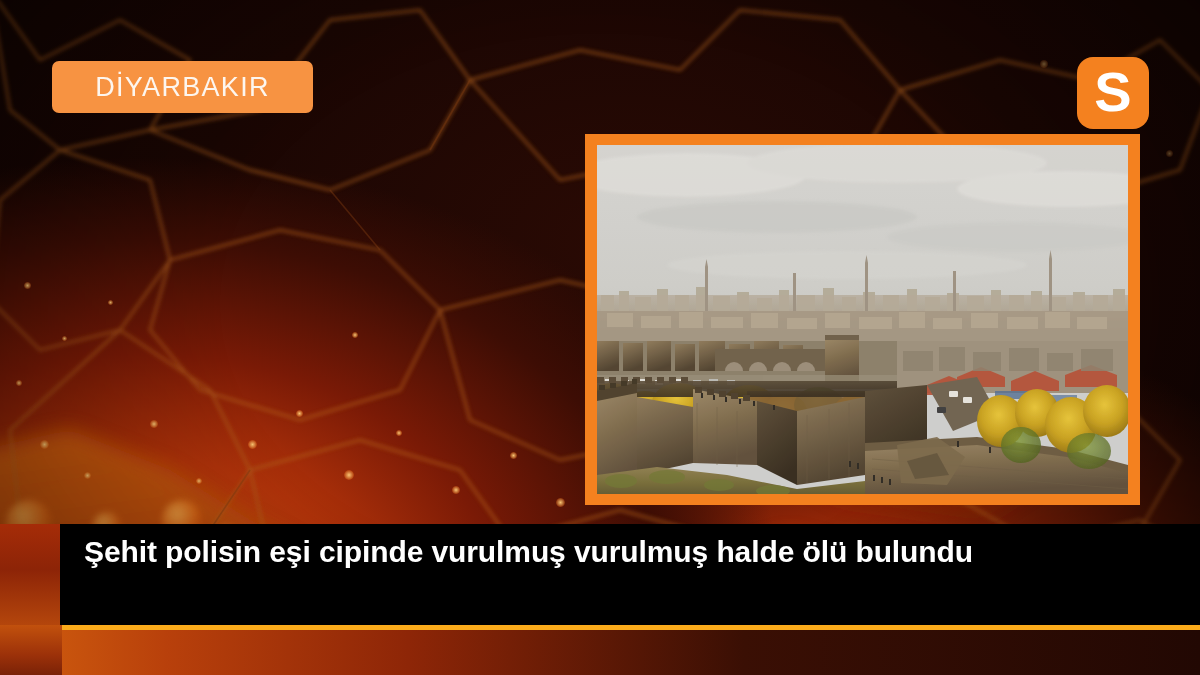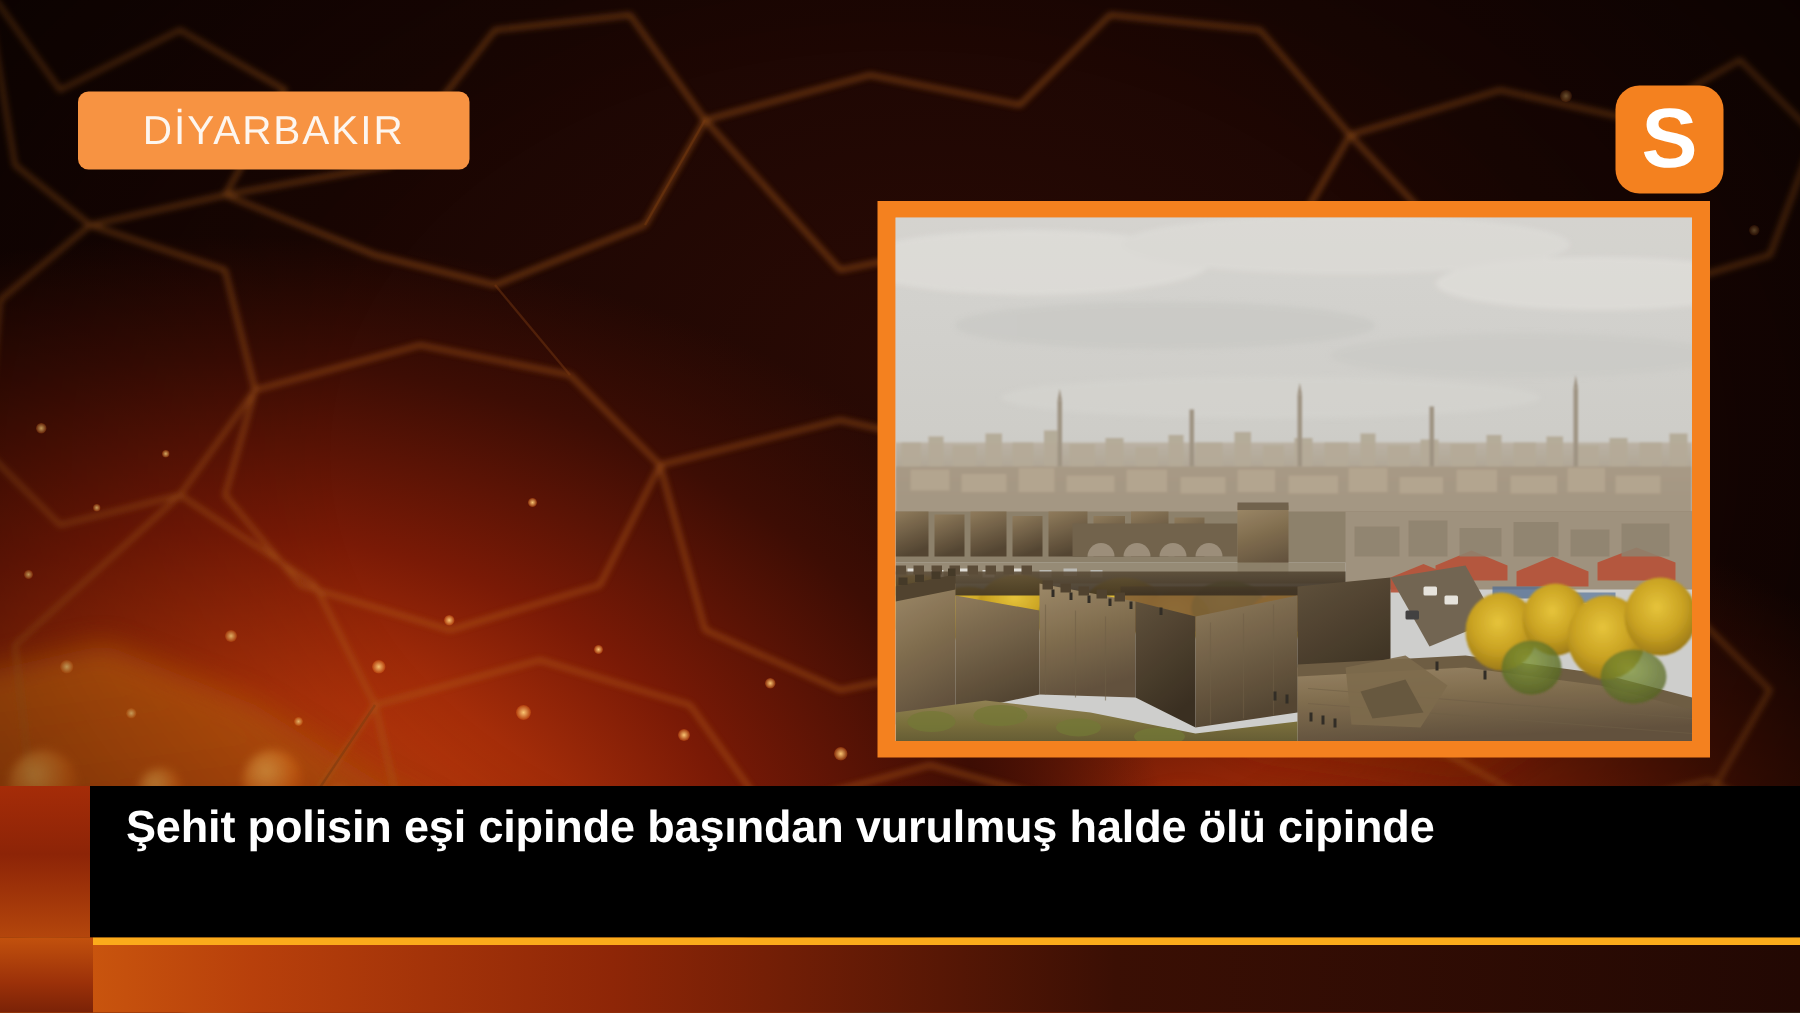--- a/index.html
+++ b/index.html
@@ -574,19 +574,19 @@
           <rect x="392" y="302" width="2" height="6"></rect>
         </g>
 
         <rect x="0" y="0" width="531" height="349" fill="#c8761a" opacity="0.05"></rect>
       </svg>
     </div>
   </div>
 
   <div class="panel-left-strip"></div>
   <div class="headline-panel">
-    <h1>Şehit polisin eşi cipinde başından vurulmuş halde ölü cipinde</h1>
+    <h1>Şehit polisin eşi cipinde vurulmuş vurulmuş halde ölü bulundu</h1>
   </div>
   <div class="bottom-band"></div>
   <div class="bottom-band-left"></div>
   <div class="gold-rule"></div>
 
 </div>
 
 </body></html>

